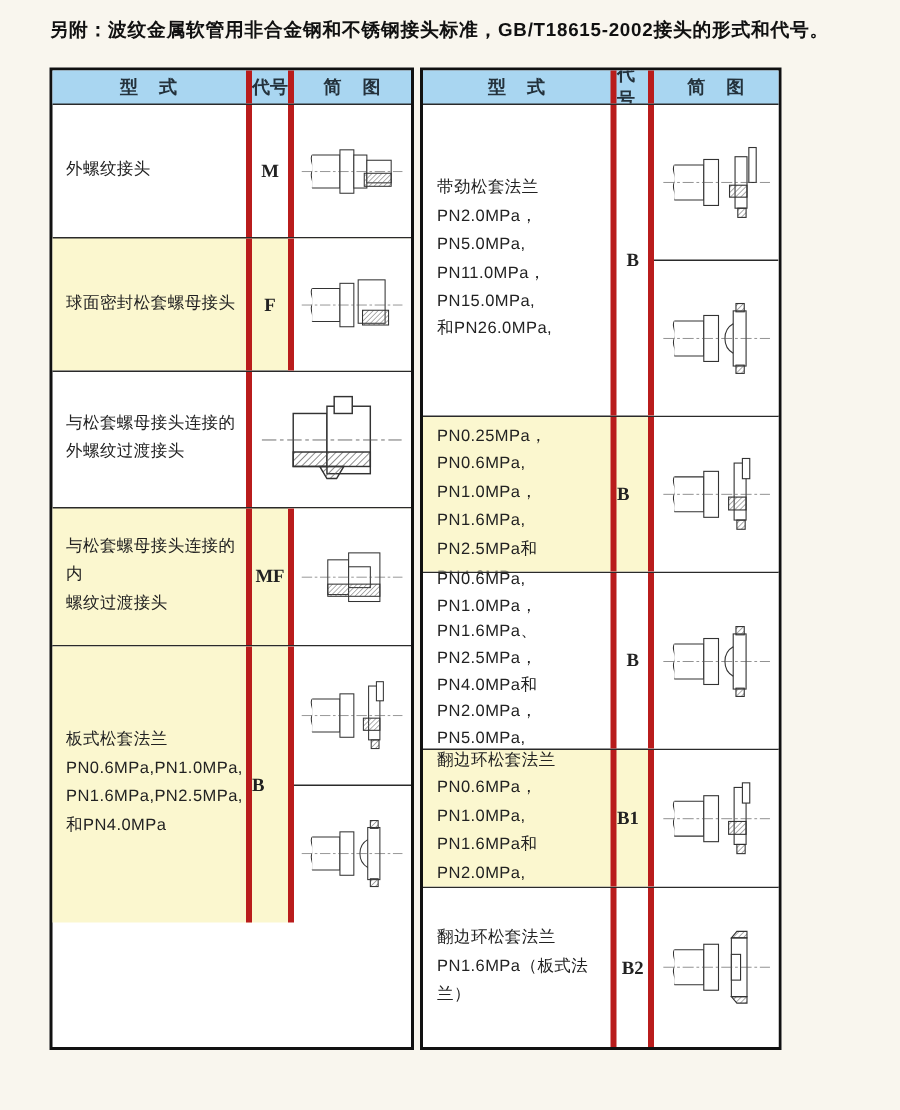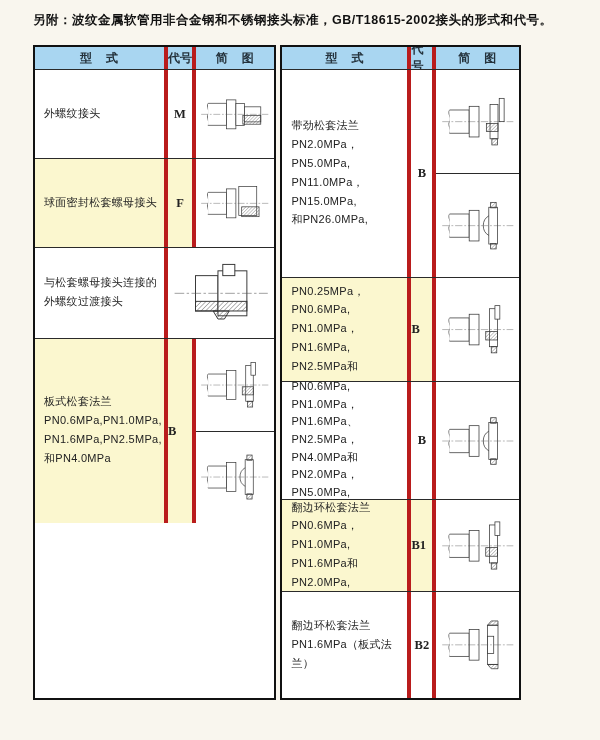--- a/index.html
+++ b/index.html
@@ -130,20 +130,38 @@
                 <rect x="62" y="4" width="15" height="14"></rect>
                 <rect x="28" y="50" width="64" height="12" fill="url(#hatch)"></rect>
                 <path d="M50 62h20l-6 10h-8z" fill="url(#hatch)"></path>
               </g>
               <line x1="2" y1="40" x2="118" y2="40" stroke="#555" stroke-width="0.7" stroke-dasharray="12 3 3 3"></line>
             </svg>
           </div>
       </div>
     </div>
 
+    <div class="trow hl" style="height:92px">
+      <div class="cell tcell col-type">与松套螺母接头连接的内
+螺纹过渡接头</div>
+      <div class="cell ccell col-code">MF</div>
+      <div class="cell dcell col-dia">
+        <div class="dsub">
+            <svg viewBox="0 0 120 80" preserveAspectRatio="xMidYMid meet">
+              <g fill="#fff" stroke="#333" stroke-width="1.2">
+                <rect x="32" y="20" width="24" height="40"></rect>
+                <rect x="56" y="12" width="36" height="56"></rect>
+                <rect x="56" y="28" width="25" height="24"></rect>
+                <rect x="32" y="48" width="60" height="14" fill="url(#hatch)"></rect>
+              </g>
+              <line x1="2" y1="40" x2="118" y2="40" stroke="#555" stroke-width="0.7" stroke-dasharray="12 3 3 3"></line>
+            </svg>
+          </div>
+      </div>
+    </div>
 
 
     <div class="trow" style="height:185px">
       <div class="cell tcell col-type hl">板式松套法兰
 PN0.6MPa,PN1.0MPa,
 PN1.6MPa,PN2.5MPa,
 和PN4.0MPa</div>
       <div class="cell ccell col-code hl">B</div>
       <div class="cell dcell col-dia">
         <div class="dsub">

